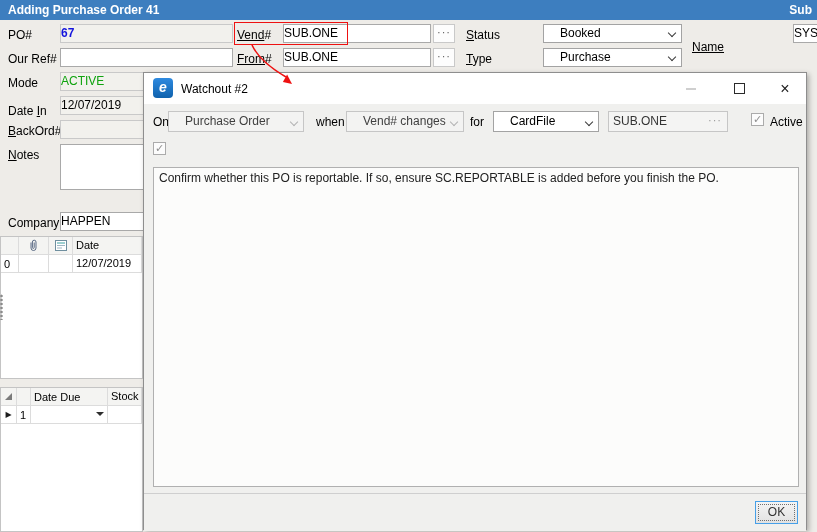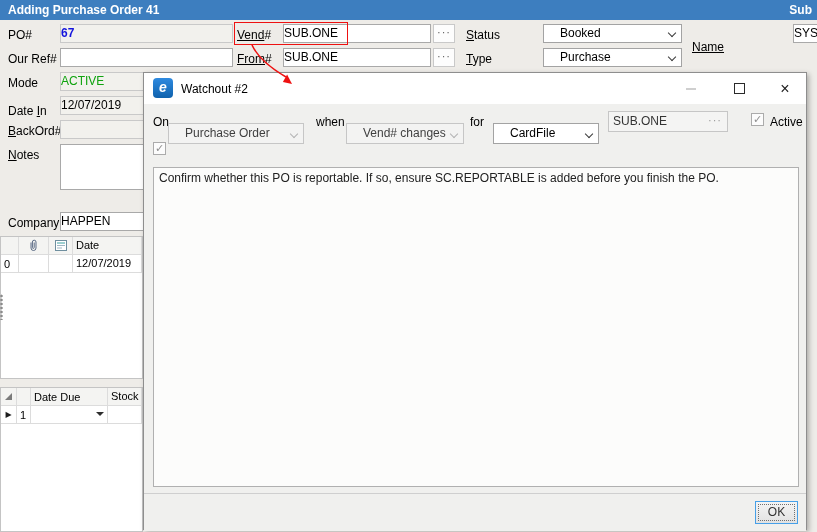--- a/index.html
+++ b/index.html
@@ -53,21 +53,21 @@
   .wbtn{position:absolute;top:0;width:30px;height:31px;display:flex;align-items:center;justify-content:center;}
   .dash{width:10px;border-top:2px solid #cfcfcf;}
   .sq{width:11px;height:11px;border:1px solid #2a2a2a;box-sizing:border-box;}
   .x{font-size:16px;color:#1c1c1c;line-height:1;}
   .dlbl{position:absolute;white-space:nowrap;}
   .cb{position:absolute;width:13px;height:13px;background:#fcfcfc;border:1px solid #ababab;
       box-sizing:border-box;color:#8f8f8f;font-size:11px;line-height:11px;text-align:center;}
   .dfield{position:absolute;height:21px;background:#f4f4f3;border:1px solid #c6c6c6;box-sizing:border-box;
           line-height:19px;padding:0 24px 0 4px;color:#333;overflow:hidden;white-space:nowrap;}
   .dfield .dots{position:absolute;right:5px;top:0;color:#9a9a9a;letter-spacing:1px;font-size:11px;line-height:16px;}
-  .dcombo{height:21px;line-height:19px;margin-top:12px;}
+  .dcombo{height:21px;line-height:19px;}
   .dcombo .chev{top:7px;}
   .dtext{position:absolute;left:9px;top:94px;width:646px;height:320px;background:#fcfcfb;
          border:1px solid #b0b0b0;box-sizing:border-box;padding:3px 5px;color:#222;overflow:hidden;}
   .dfoot{position:absolute;left:0;top:420px;width:100%;height:37px;border-top:1px solid #cfcfcf;background:#f0f0ee;}
   .okbtn{position:absolute;right:8px;top:7px;width:43px;height:23px;border:1px solid #47a0e8;
          background:linear-gradient(#f4f4f4,#e2e2e2);text-align:center;line-height:21px;
          outline:1px dotted #707070;outline-offset:-4px;box-sizing:border-box;color:#333;}
 
   
   .red-rect{position:absolute;left:234px;top:22px;width:114px;height:23px;border:1px solid #ee1111;

